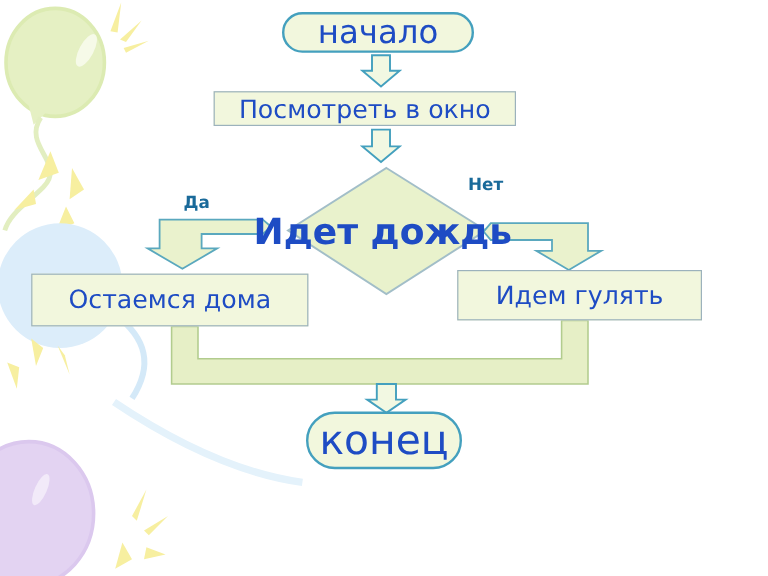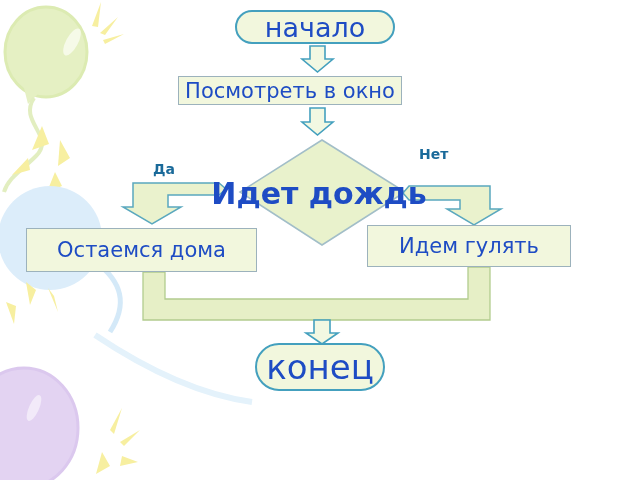--- a/index.html
+++ b/index.html
@@ -16,29 +16,29 @@
   }
   .terminator{
     background:#f2f7dd;border:2px solid #44a0be;
   }
   .process{
     background:#f2f7dd;border:1.5px solid #9cb2bc;
   }
   .plain{background:transparent;border:none;}
   .start-node{left:235px;top:10px;width:160px;height:34px;border-radius:18px;font-size:27px;}
   .end-node{left:255px;top:343px;width:130px;height:48px;border-radius:27px;font-size:34px;}
-  .look-node{left:178px;top:76px;width:224px;height:29px;font-size:21px;}
+  .look-node{left:178px;top:76px;width:252px;height:29px;font-size:21px;}
   .stay-node{left:26px;top:228px;width:231px;height:44px;font-size:21px;text-align:center;}
-  .walk-node{left:367px;top:225px;width:204px;height:42px;font-size:21px;}
+  .walk-node{left:381px;top:225px;width:204px;height:42px;font-size:21px;}
   .decision-text{left:228px;top:178px;width:182px;height:30px;font-size:30px;font-weight:bold;}
   .branch-label{
     position:absolute;z-index:2;color:#1a6a9a;font-size:14px;font-weight:bold;white-space:nowrap;
   }
   .yes-label{left:153px;top:161px;}
-  .no-label{left:419px;top:146px;}
+  .no-label{left:390px;top:146px;}
 </style>
 </head>
 <body>
 
 <div class="slide">
 
   <svg class="layer deco" viewBox="0 0 640 480">
 
     <ellipse cx="46" cy="52" rx="41" ry="45" fill="#e5f0c3" stroke="#dcebb2" stroke-width="3"></ellipse>
     <ellipse cx="72" cy="42" rx="6" ry="15" transform="rotate(28 72 42)" fill="#f6fae8"></ellipse>

